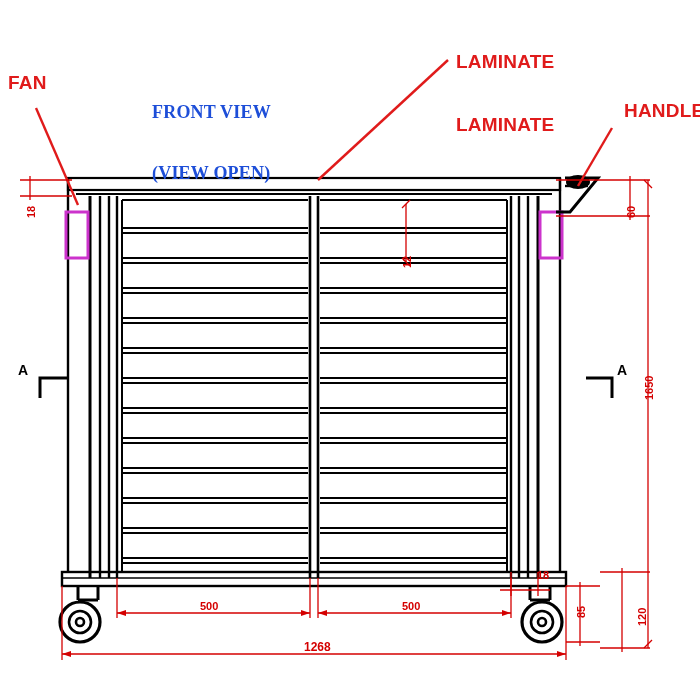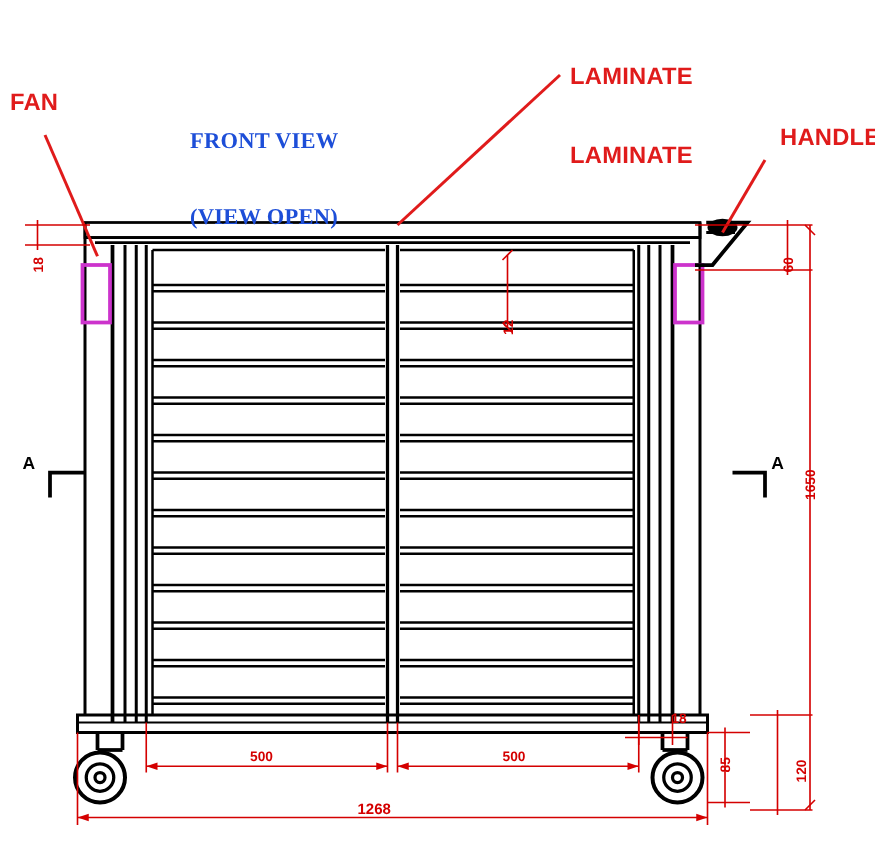--- a/index.html
+++ b/index.html
@@ -223,21 +223,21 @@
   <div class="dim rot" style="left:626px;top:218px;">60</div>
 
   <div class="dim rot" style="left:402px;top:268px;">12</div>
 
   <div class="dim rot" style="left:644px;top:400px;">1650</div>
 
   <div class="dim" style="left:200px;top:601px;">500</div>
 
   <div class="dim" style="left:402px;top:601px;">500</div>
 
-  <div class="dim" style="left:286px;top:641px;font-size:12px;">1268</div>
+  <div class="dim" style="left:304px;top:641px;font-size:12px;">1268</div>
 
   <div class="dim" style="left:537px;top:570px;">18</div>
 
   <div class="dim rot" style="left:576px;top:618px;">85</div>
 
   <div class="dim rot" style="left:637px;top:626px;">120</div>
 
   <div class="secA" style="left:18px;top:362px;">A</div>
   <div class="secA" style="left:617px;top:362px;">A</div>
 

